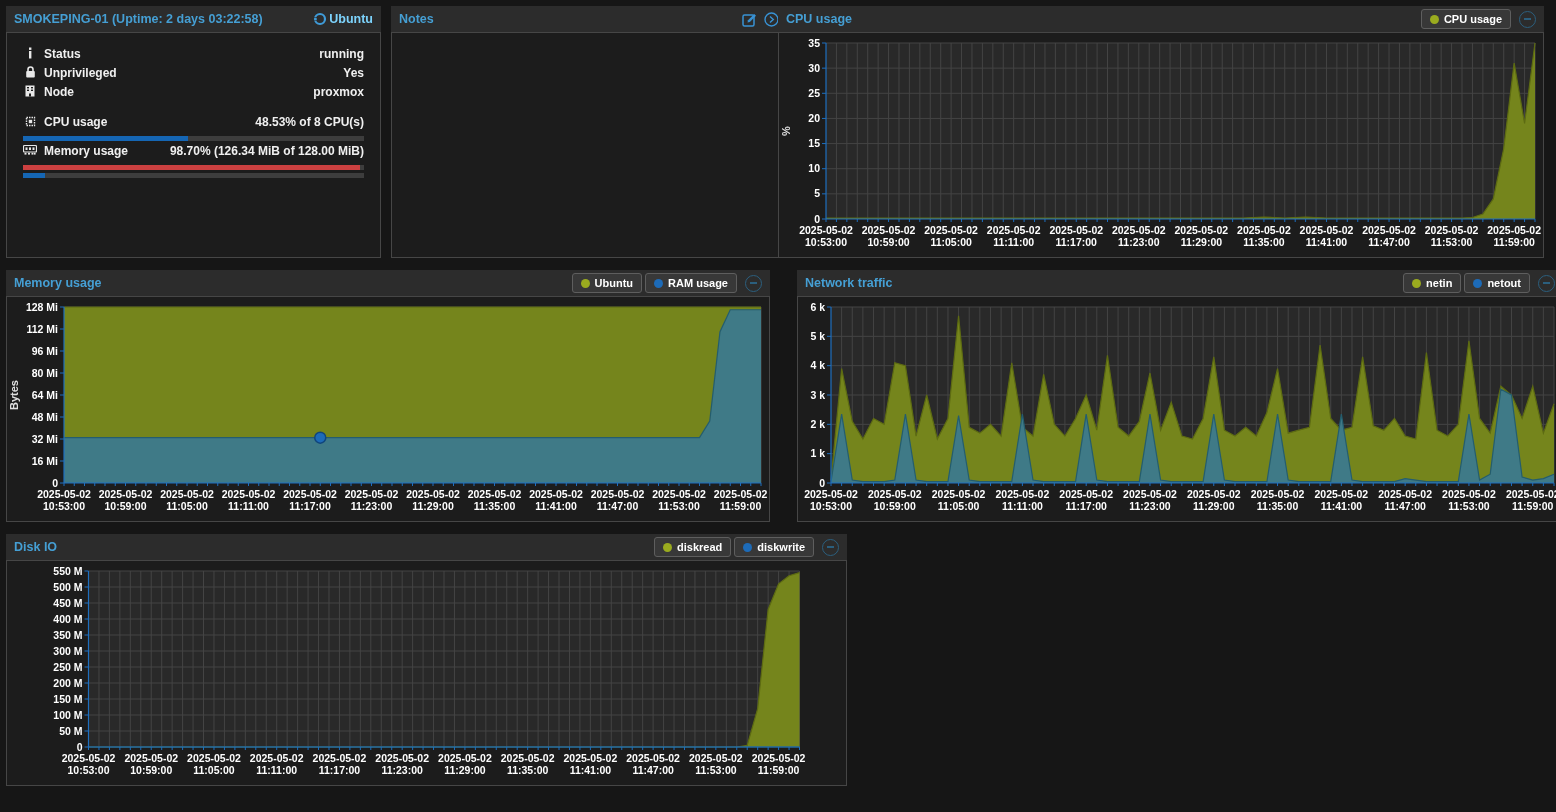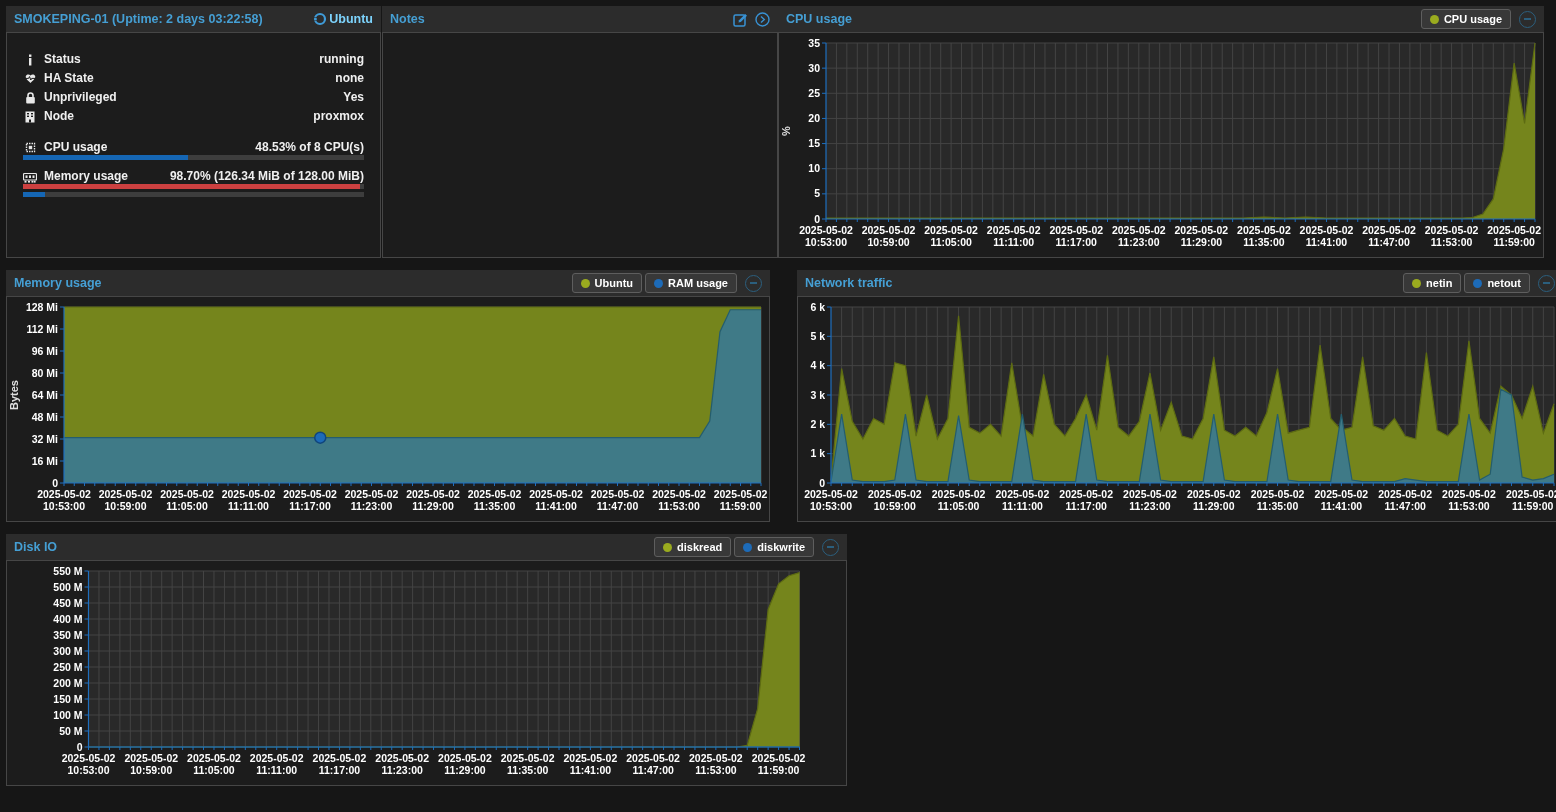--- a/index.html
+++ b/index.html
@@ -25,27 +25,27 @@
     color:#ffffff;font-size:11px;font-weight:700;cursor:pointer;white-space:nowrap;
   }
   .legend-dot{width:9px;height:9px;border-radius:50%;flex:0 0 9px;}
   .collapse-btn{
     width:15px;height:15px;border:1px solid #2b5f7e;border-radius:50%;
     margin-left:8px;display:flex;align-items:center;justify-content:center;cursor:pointer;
   }
   .collapse-btn .minus{width:7px;height:2px;background:#2b5f7e;}
   
   #p-status{left:6px;top:6px;width:375px;height:252px;}
-  #p-notes{left:382px;top:6px;width:396px;height:252px;}
+  #p-notes{left:391px;top:6px;width:396px;height:252px;}
   #p-cpu{left:778px;top:6px;width:766px;height:252px;}
   #p-mem{left:6px;top:270px;width:764px;height:252px;}
   #p-net{left:797px;top:270px;width:766px;height:252px;}
   #p-disk{left:6px;top:534px;width:841px;height:252px;}
   .status-body{padding:14px 16px 0 16px;}
-  .srow{display:flex;align-items:flex-end;height:19px;font-size:12px;font-weight:600;}
+  .srow{display:flex;align-items:flex-start;height:19px;font-size:12px;font-weight:600;}
   .srow .sicon{width:14px;margin-right:7px;display:flex;justify-content:center;}
   .srow .sval{margin-left:auto;text-align:right;}
   .meters{margin-top:11px;}
   .meter{margin-bottom:1px;}
   .meter .srow{height:20px;}
   .meter-track{height:5px;background:#3d3d3d;margin:1px 0 3px 0;}
   .meter-fill{height:100%;}
   .os-badge{display:flex;align-items:center;gap:2px;color:#7dd3fc;font-size:12.5px;font-weight:700;}
   .notes-icons{display:flex;align-items:center;gap:7px;}
   .chart-svg{position:absolute;left:0;top:0;width:100%;height:100%;}
@@ -73,30 +73,20 @@
   <div class="panel-body status-body">
     <div class="srow">
       <span class="sicon">
         <svg width="12" height="12" viewBox="0 0 12 12">
             <rect x="5" y="0.5" width="2.4" height="2.4" fill="#e8e8e8"></rect>
             <rect x="5" y="4" width="2.4" height="7.5" fill="#e8e8e8"></rect>
           </svg>
       </span>
       <span>Status</span>
       <span class="sval">running</span>
-    </div>
-    <div class="srow">
-      <span class="sicon">
-        <svg width="13" height="12" viewBox="0 0 13 12">
-          <path d="M6.5 2.6 C5.3 0.9 2.9 1.1 2.0 2.8 C1.2 4.4 2.2 6.1 6.5 10 C10.8 6.1 11.8 4.4 11.0 2.8 C10.1 1.1 7.7 0.9 6.5 2.6 Z" fill="#e8e8e8"></path>
-          <polyline points="2,5.4 4.6,5.4 5.5,3.6 6.8,7 7.7,5.4 11,5.4" fill="none" stroke="#1c1c1c" stroke-width="1"></polyline>
-        </svg>
-      </span>
-      <span>HA State</span>
-      <span class="sval">none</span>
     </div>
     <div class="srow">
       <span class="sicon">
         <svg width="11" height="12" viewBox="0 0 11 12">
           <path d="M3 5 V3.5 A2.5 2.5 0 0 1 8 3.5 V5" fill="none" stroke="#e8e8e8" stroke-width="1.6"></path>
           <rect x="1.2" y="5" width="8.6" height="6.4" rx="1" fill="#e8e8e8"></rect>
         </svg>
       </span>
       <span>Unprivileged</span>
       <span class="sval">Yes</span>

